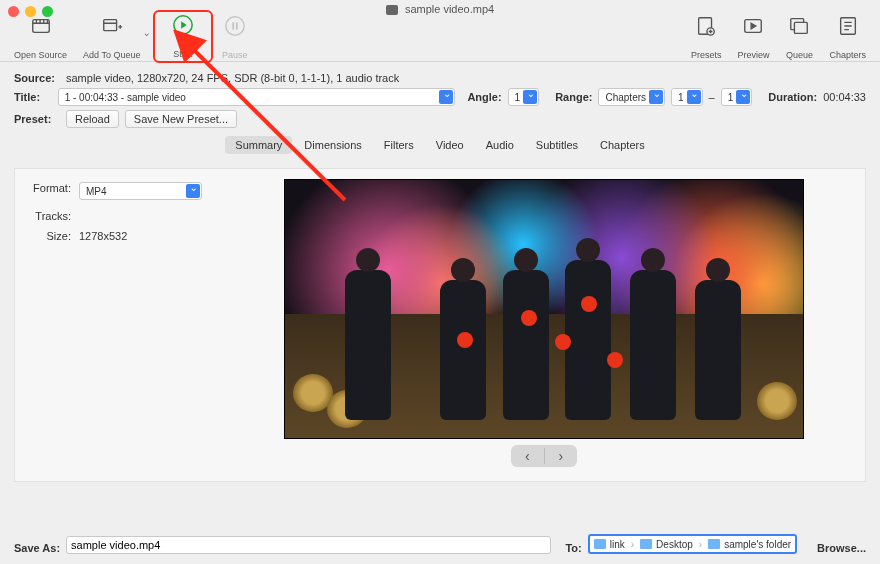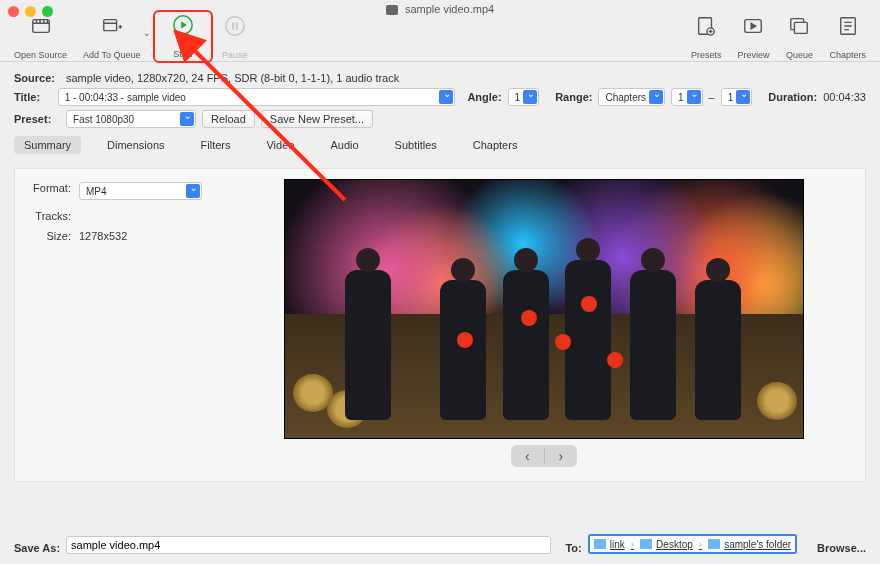--- a/index.html
+++ b/index.html
@@ -35,42 +35,42 @@
     font-size: 11px; height: 18px; border: 1px solid #c9c9c9; border-radius: 3px;
     background: #fff; padding: 0 4px;
   }
   .mac-select { position: relative; background: #fff; border:1px solid #c9c9c9; border-radius:3px; height:18px; padding: 0 18px 0 6px; display:inline-flex; align-items:center; font-size:10px;}
   .mac-select::after { content:""; position:absolute; right:1px; top:1px; bottom:1px; width:14px; background:#3b82f6; border-radius:2px; }
   .mac-select::before { content:"⌄"; position:absolute; right:3px; top:-1px; color:#fff; z-index:2; font-size:10px;}
   
   .btn { background: linear-gradient(#fdfdfd,#f1f1f1); border:1px solid #c9c9c9; border-radius:3px; height:18px; padding:0 8px; font-size:11px; display:inline-flex; align-items:center;}
   
   
-  .tabs { display:flex; gap:16px; margin: 8px 0;}
+  .tabs { display:flex; justify-content:center; gap:2px; margin: 8px 0;}
   .tab { padding: 3px 10px; font-size:11px; border-radius:4px; color:#333;}
   .tab.active { background:#dcdcdc; }
   
   
   .panel { background:#f7f7f7; border:1px solid #e1e1e1; border-radius:0; margin: 0 14px; padding: 10px 10px 14px 10px; display:flex; gap: 18px;}
   .left-col { width: 190px; font-size:11px;}
   .lc-row { display:flex; gap:8px; margin: 3px 0; }
   .lc-label { width: 46px; text-align: right; color:#333; font-weight:500;}
   .checks label { display:block; margin: 2px 0 2px 0px; font-size:11px;}
   .checks input { accent-color:#2f6fec; margin-right:4px;}
   
   .preview-col { flex:1; display:flex; flex-direction:column; align-items:center; overflow:hidden;}
   .preview { width:520px; height:260px; background:#111; position:relative; overflow:hidden; border:1px solid #000;}
   .nav { margin-top:6px; background:#d7d7d7; border-radius:6px; height:22px; width:66px; display:flex;}
   .nav button { flex:1; border:none; background:none; color:#555; font-size:14px;}
   .nav .sep { width:1px; background:#bbb; margin:3px 0;}
   
   
   .bottom { position:absolute; left:0; right:0; bottom:10px; padding: 0 14px; display:flex; align-items:flex-end; gap:6px; font-size:11px;}
   .bottom input[type=text]{ flex:1; background:#fff;}
-  .path-box { border:2px solid #3b82f6; border-radius:3px; height:20px; display:flex; align-items:center; padding:1px 4px; gap:4px; background:#fff; font-size:10px;text-decoration:underline;}
+  .path-box { border:2px solid #3b82f6; border-radius:3px; height:20px; display:flex; align-items:center; padding:1px 4px; gap:4px; background:#fff; font-size:10px;}
   .folder-ic { width:12px; height:10px; background:#6fb4f7; border-radius:1px; display:inline-block;}
   .path-sep { color:#aaa; margin:0 2px;}
   
   
   .arrow-svg { position:absolute; top:30px; left:170px; width:190px; height:180px; pointer-events:none; z-index:50;}
   
   
   .bg-glow { position:absolute; inset:0; background: radial-gradient(circle at 20% 35%, #e85b9a 0%, transparent 25%), radial-gradient(circle at 30% 40%, #ff8a3d 0%, transparent 20%), radial-gradient(circle at 46% 25%, #28c1ff 0%, transparent 22%), radial-gradient(circle at 65% 30%, #8a4bd4 0%, transparent 25%), radial-gradient(circle at 83% 35%, #ff5e3a 0%, transparent 22%), radial-gradient(circle at 92% 40%, #ffd23d 0%, transparent 18%), #141018;}
   .ground { position:absolute; left:0; right:0; bottom:0; height:48%; background: linear-gradient(#3c2d1b, #5c4626);}
   .hay { position:absolute; width:40px; height:38px; border-radius:50%; background: radial-gradient(circle,#caa551 40%,#8b6b2a 70%); }
@@ -200,23 +200,20 @@
       </span>
     <span>–</span>
     <span class="mac-select" style="width:32px">
         <span>1</span>
       </span>
     <span style="font-weight:600; margin-left:10px;">Duration:</span>
     <span>00:04:33</span>
   </div>
   <div class="row">
     <span class="label">Preset:</span>
-    <span class="mac-select" style="width:130px">
-        <span>Fast 1080p30</span>
-      </span>
     <span class="btn">
         <span>Reload</span>
       </span>
     <span class="btn">
         <span>Save New Preset...</span>
       </span>
   </div>
 
   <div class="tabs">
     <div class="tab active">Summary</div>

